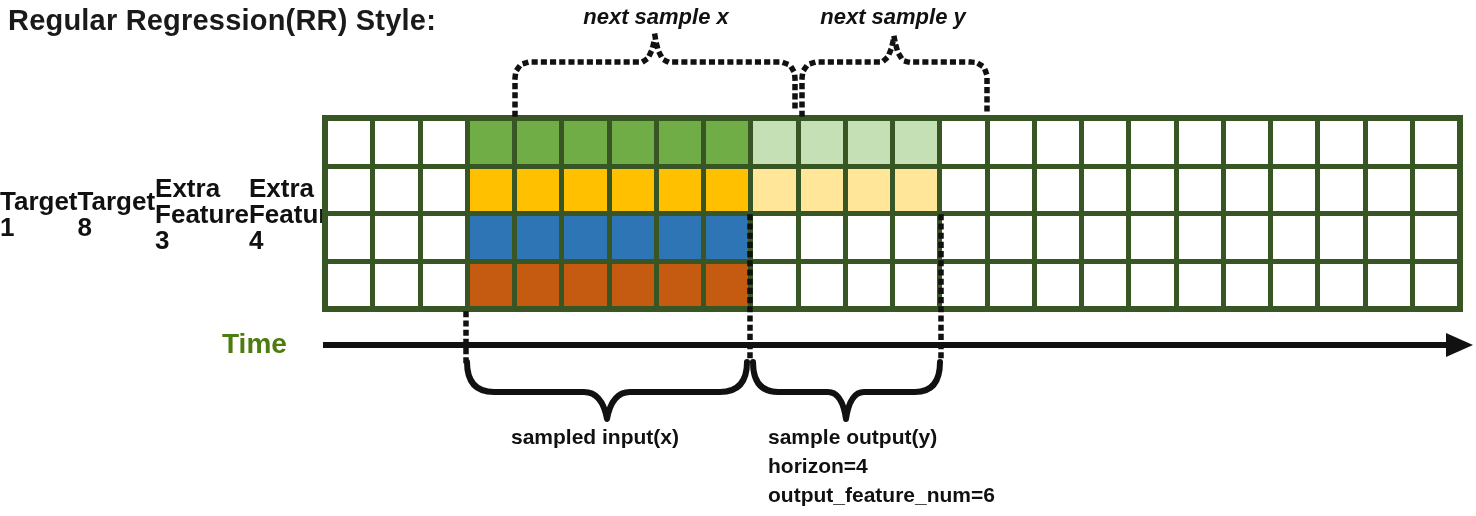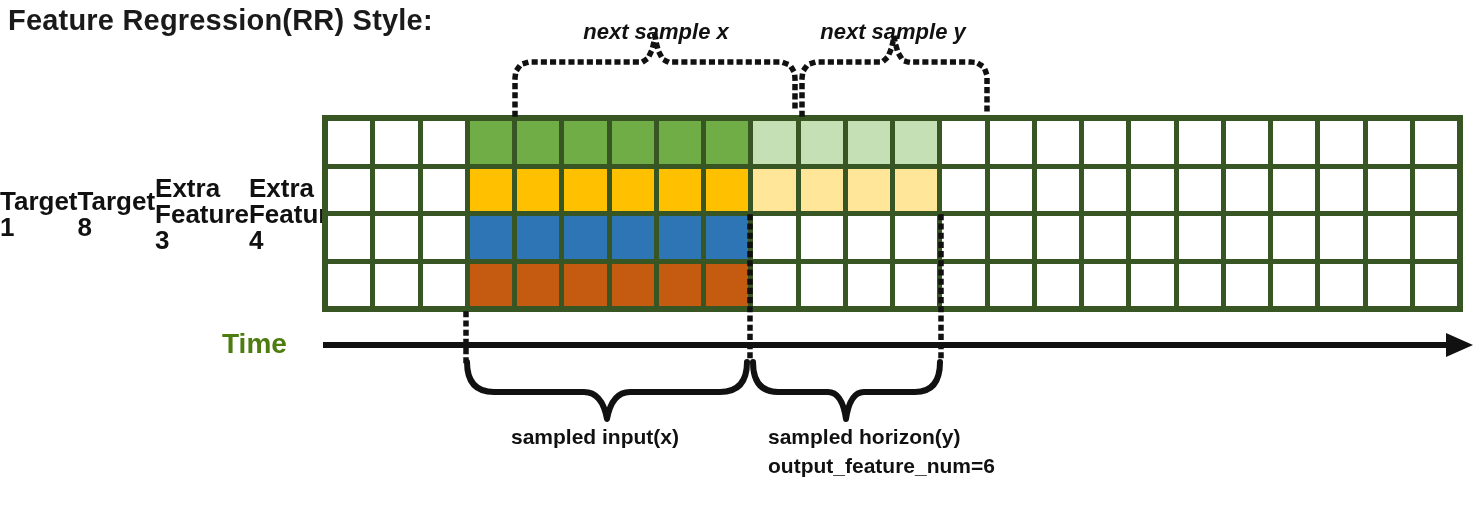--- a/index.html
+++ b/index.html
@@ -5,21 +5,21 @@
   html,body{margin:0;padding:0;background:#ffffff;}
   body{
     width:1476px;height:516px;position:relative;overflow:hidden;
     font-family:"Liberation Sans",sans-serif;color:#111;
   }
   .abs{position:absolute;}
   .title{
     left:8px;top:4px;font-size:29px;font-weight:700;letter-spacing:0.2px;color:#1a1a1a;
   }
   .next-label{
-    top:19px;width:240px;text-align:center;
+    top:4px;width:240px;text-align:center;
     font-size:22px;font-weight:600;font-style:italic;color:#111;
   }
   #next-x{left:536px;}
   #next-y{left:773px;}
   .row-labels{
     left:0;top:115px;width:312px;height:197px;
     display:flex;flex-direction:row;
   }
   .row-label{
     flex:1;display:flex;align-items:center;justify-content:flex-end;
@@ -37,21 +37,21 @@
   .sample-text{
     font-size:21px;font-weight:700;line-height:29px;color:#111;white-space:nowrap;
   }
   #input-text{left:511px;top:422px;}
   #output-text{left:768px;top:422px;}
   svg.overlay{position:absolute;left:0;top:0;pointer-events:none;}
 </style>
 </head>
 <body>
 
-<div class="abs title">Feature Regression(RR) Style:</div>
+<div class="abs title">Regular Regression(RR) Style:</div>
 
 <div class="abs next-label" id="next-x">next sample x</div>
 <div class="abs next-label" id="next-y">next sample y</div>
 
 <div class="abs row-labels">
     <div class="row-label">Target 1</div>
     <div class="row-label">Target 8</div>
     <div class="row-label">Extra Feature 3</div>
     <div class="row-label">Extra Feature 4</div>
   </div>
@@ -154,21 +154,22 @@
     <div class="cell" style="background: rgb(255, 255, 255);"></div>
     <div class="cell" style="background: rgb(255, 255, 255);"></div>
   </div>
 
 <div class="abs time-label">Time</div>
 
 <div class="abs sample-text" id="input-text">
   <div>sampled input(x)</div>
 </div>
 <div class="abs sample-text" id="output-text">
-  <div>sampled horizon(y)</div>
+  <div>sample output(y)</div>
+  <div>horizon=4</div>
   <div>output_feature_num=6</div>
 </div>
 
 <svg class="overlay" width="1476" height="516" viewBox="0 0 1476 516">
 
   <path d="M 515 114 L 515 80 Q 515 62 533 62 L 640 62 Q 651 62 655 36 Q 659 62 670 62 L 777 62 Q 795 62 795 80 L 795 114" fill="none" stroke="#111" stroke-width="5.5" stroke-dasharray="0.6 8.6" stroke-linecap="square"></path>
 
   <path d="M 802 114 L 802 80 Q 802 62 820 62 L 879 62 Q 890 62 894 36 Q 898 62 909 62 L 969 62 Q 987 62 987 80 L 987 114" fill="none" stroke="#111" stroke-width="5.5" stroke-dasharray="0.6 8.6" stroke-linecap="square"></path>
 
   <line x1="466" y1="314" x2="466" y2="362" stroke="#111" stroke-width="5.5" stroke-dasharray="0.6 8.6" stroke-linecap="square"></line>

